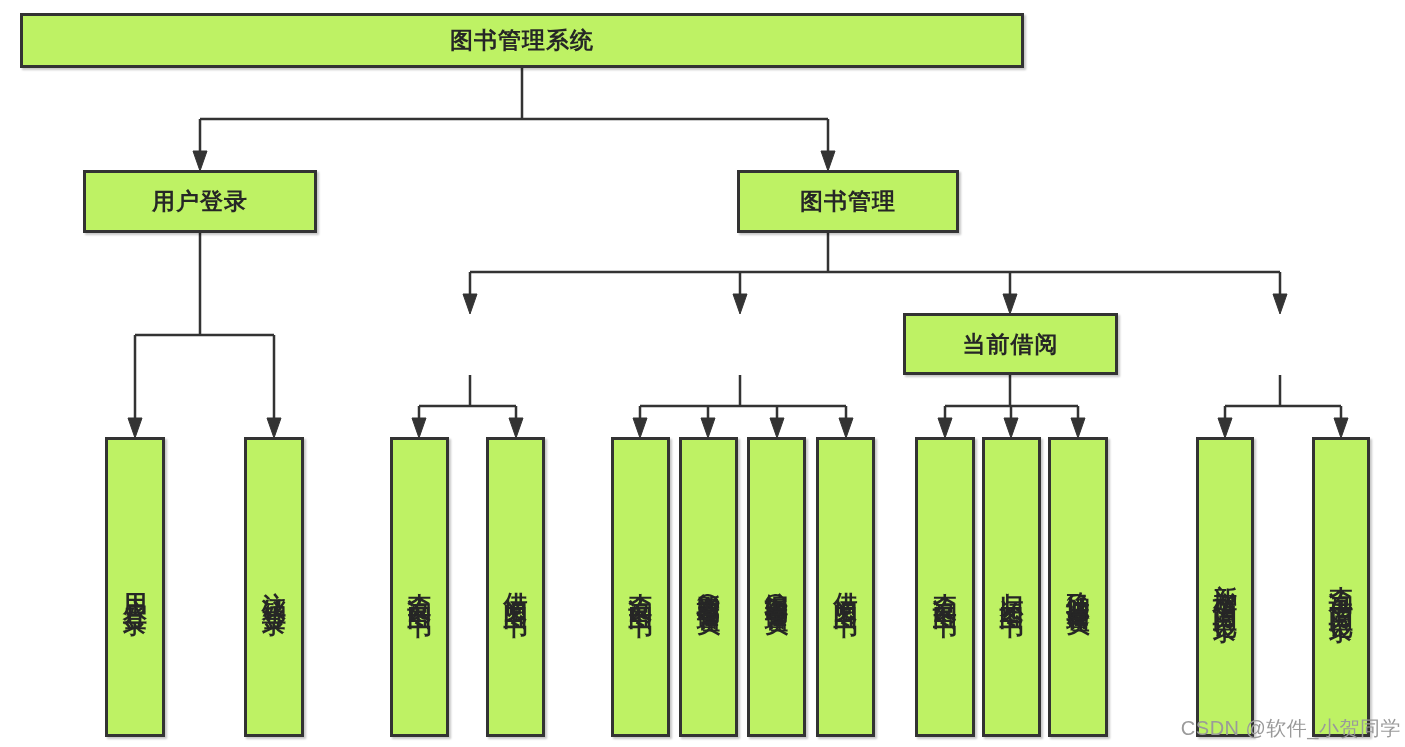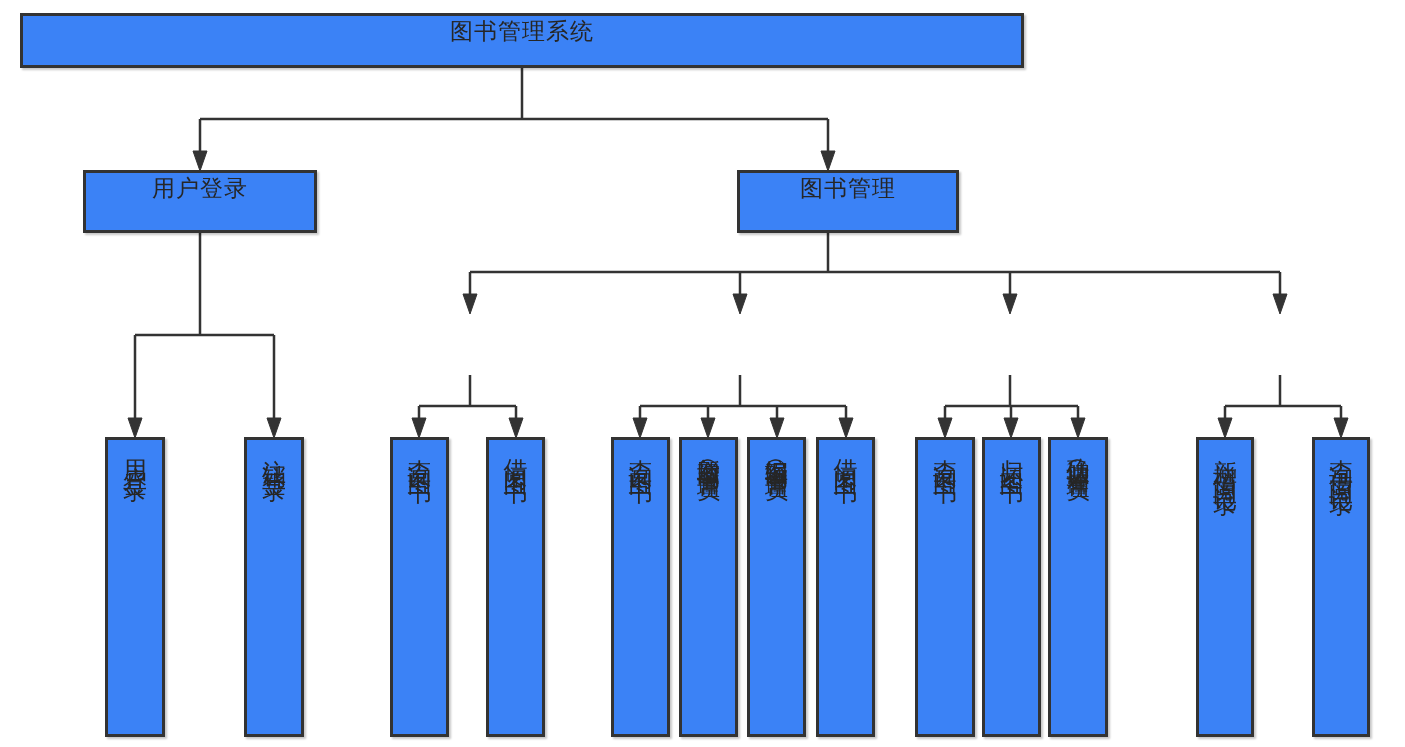--- a/index.html
+++ b/index.html
@@ -4,24 +4,25 @@
 <style>
   html,body{margin:0;padding:0;background:#ffffff;}
   .canvas{
     position:relative;width:1405px;height:747px;background:#ffffff;overflow:hidden;
     font-family:"Liberation Sans",sans-serif;
   }
   svg.wires{position:absolute;left:0;top:0;width:1405px;height:747px;}
   svg.wires path{stroke:#333333;stroke-width:2.5;fill:none;}
   svg.wires polygon{fill:#333333;stroke:#333333;}
   .box{
-    position:absolute;background:#3b82f6;border:3px solid #333333;box-sizing:border-box;
-    display:flex;align-items:flex-start;justify-content:center;
+    position:absolute;background:#bef264;border:3px solid #333333;box-sizing:border-box;
+    display:flex;align-items:center;justify-content:center;
     box-shadow:2px 2px 2px rgba(0,0,0,0.22);
     z-index:2;
+    font-weight:bold;
   }
   .box .h{font-size:23px;color:#262626;letter-spacing:1px;white-space:nowrap;}
   .leaf .v{
     writing-mode:vertical-rl;text-orientation:mixed;
     font-size:24px;letter-spacing:7px;color:#262626;line-height:1;
   }
   .leaf .v.tight{font-size:23px;letter-spacing:3px;}
   .watermark{
     position:absolute;right:4px;bottom:5px;font-size:20px;color:#9a9a9a;
     z-index:6;white-space:nowrap;letter-spacing:0.5px;
@@ -79,20 +80,23 @@
     <span class="h">图书管理系统</span>
   </div>
 
   <div class="box" style="left:83px;top:170px;width:234px;height:63px">
     <span class="h">用户登录</span>
   </div>
   <div class="box" style="left:737px;top:170px;width:222px;height:63px">
     <span class="h">图书管理</span>
   </div>
 
+  <div class="box" style="left:903px;top:313px;width:215px;height:62px">
+    <span class="h">当前借阅</span>
+  </div>
 
   <div class="box leaf" style="left:105px;top:437px;width:60px;height:300px">
     <span class="v">用户登录</span>
   </div>
   <div class="box leaf" style="left:244px;top:437px;width:60px;height:300px">
     <span class="v">注销登录</span>
   </div>
 
   <div class="box leaf" style="left:390px;top:437px;width:59px;height:300px">
     <span class="v">查询图书</span>
@@ -124,14 +128,15 @@
     <span class="v tight">确认归还（管理员）</span>
   </div>
 
   <div class="box leaf" style="left:1196px;top:437px;width:58px;height:300px">
     <span class="v">新增借阅记录</span>
   </div>
   <div class="box leaf" style="left:1312px;top:437px;width:58px;height:300px">
     <span class="v">查询借阅记录</span>
   </div>
 
+  <div class="watermark">CSDN @软件_小贺同学</div>
 
 </div>
 
 </body></html>

